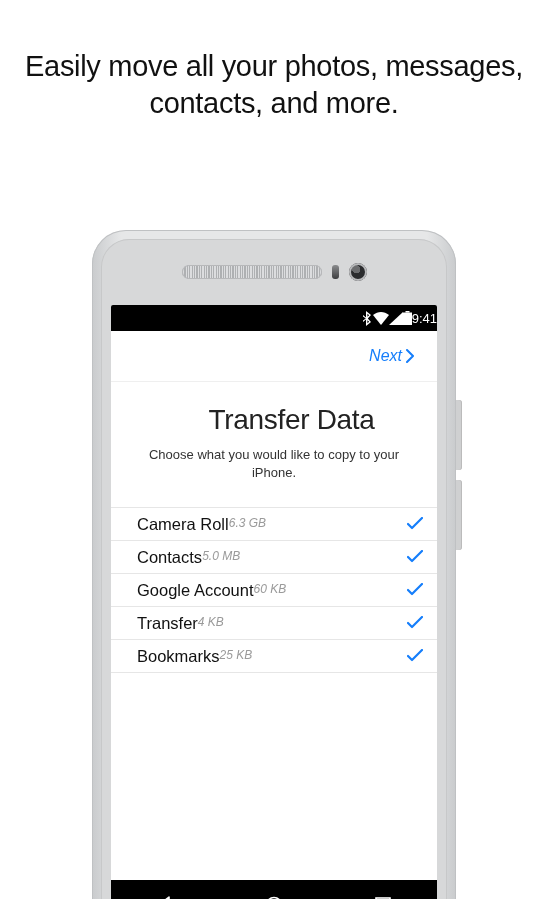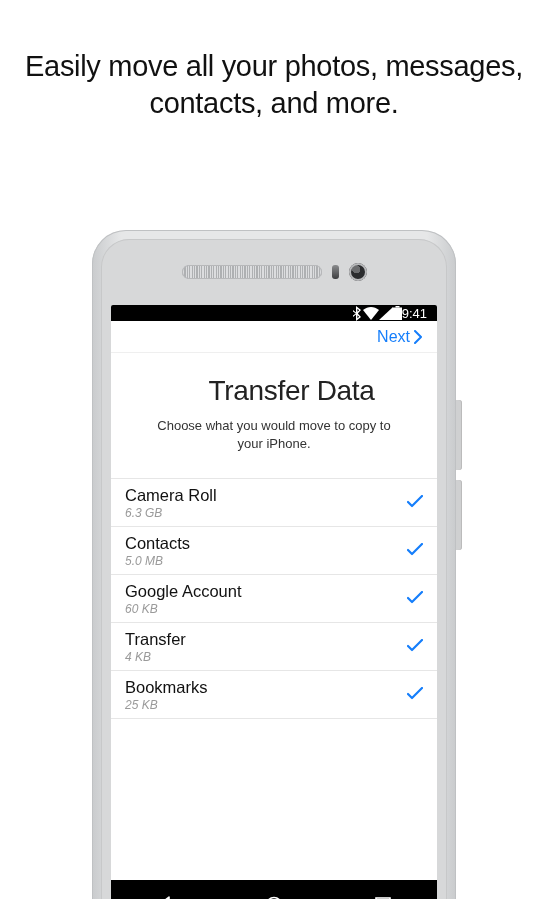--- a/index.html
+++ b/index.html
@@ -79,40 +79,41 @@
     left: 10px; right: 10px;
     top: 66px; bottom: 0;
     background: #ffffff;
     border-radius: 2px 2px 0 0;
     overflow: hidden;
     display: flex;
     flex-direction: column;
   }
 
   .status-bar {
-    height: 16px;
+    height: 26px;
     background: #000;
     color: #fff;
     display: flex;
     align-items: center;
     justify-content: flex-end;
     gap: 0;
-    padding: 0 10px;
+    padding: 0 0;
     font-size: 13px;
     font-weight: 500;
   }
   .bt-icon svg, .wifi-icon svg, .cell-icon svg, .bat-icon svg { display:block; }
 
   .topbar {
-    height: 32px;
+    height: 51px;
     display: flex;
     justify-content: flex-end;
     align-items: center;
-    padding: 0 14px;
+    padding: 0 22px;
     border-bottom: 1px solid #efefef;
+    font-style: italic;
   }
   .next-btn {
     color: #157efb;
     font-size: 16px;
     display: flex;
     align-items: center;
     gap: 4px;
     cursor: pointer;
   }
 
@@ -140,21 +141,21 @@
     border-top: 1px solid #e6e6e6;
   }
   .row {
     padding: 7px 14px 6px;
     border-bottom: 1px solid #e6e6e6;
     display: flex;
     align-items: center;
     justify-content: space-between;
     cursor: pointer;
   }
-  .row-left { display: flex; flex-direction: column; }
+  .row-left { display: flex; flex-direction: row; margin-left: 12px; }
   .row-label { font-size: 16.5px; color: #111; font-weight: 500; }
   .row-sub { font-size: 12px; color: #9a9a9a; margin-top: 1px; font-style: italic; }
   .check { color: #157efb; }
 
   .navbar {
     height: 50px;
     background: #000;
     display: flex;
     align-items: center;
     justify-content: space-around;
@@ -209,21 +210,21 @@
         <div class="next-btn">
           <span>Next</span>
           <svg width="9" height="14" viewBox="0 0 9 14">
               <path d="M1 1 L7 7 L1 13" stroke="#157efb" stroke-width="2" fill="none" stroke-linecap="round" stroke-linejoin="round"></path>
             </svg>
         </div>
       </div>
 
       <div class="content">
         <div class="title">Transfer Data</div>
-        <div class="subtitle">Choose what you would move to copy to your iPhone.</div>
+        <div class="subtitle">Choose what you would like to copy to your iPhone.</div>
 
         <div class="list">
           <div class="row">
             <div class="row-left">
               <span class="row-label">Camera Roll</span>
               <span class="row-sub">6.3 GB</span>
             </div>
             <span class="check"><svg width="16" height="13" viewBox="0 0 16 13">
                   <path d="M1 7 L5 11 L15 1" stroke="#157efb" stroke-width="2.2" fill="none" stroke-linecap="round" stroke-linejoin="round"></path>
                 </svg></span>

